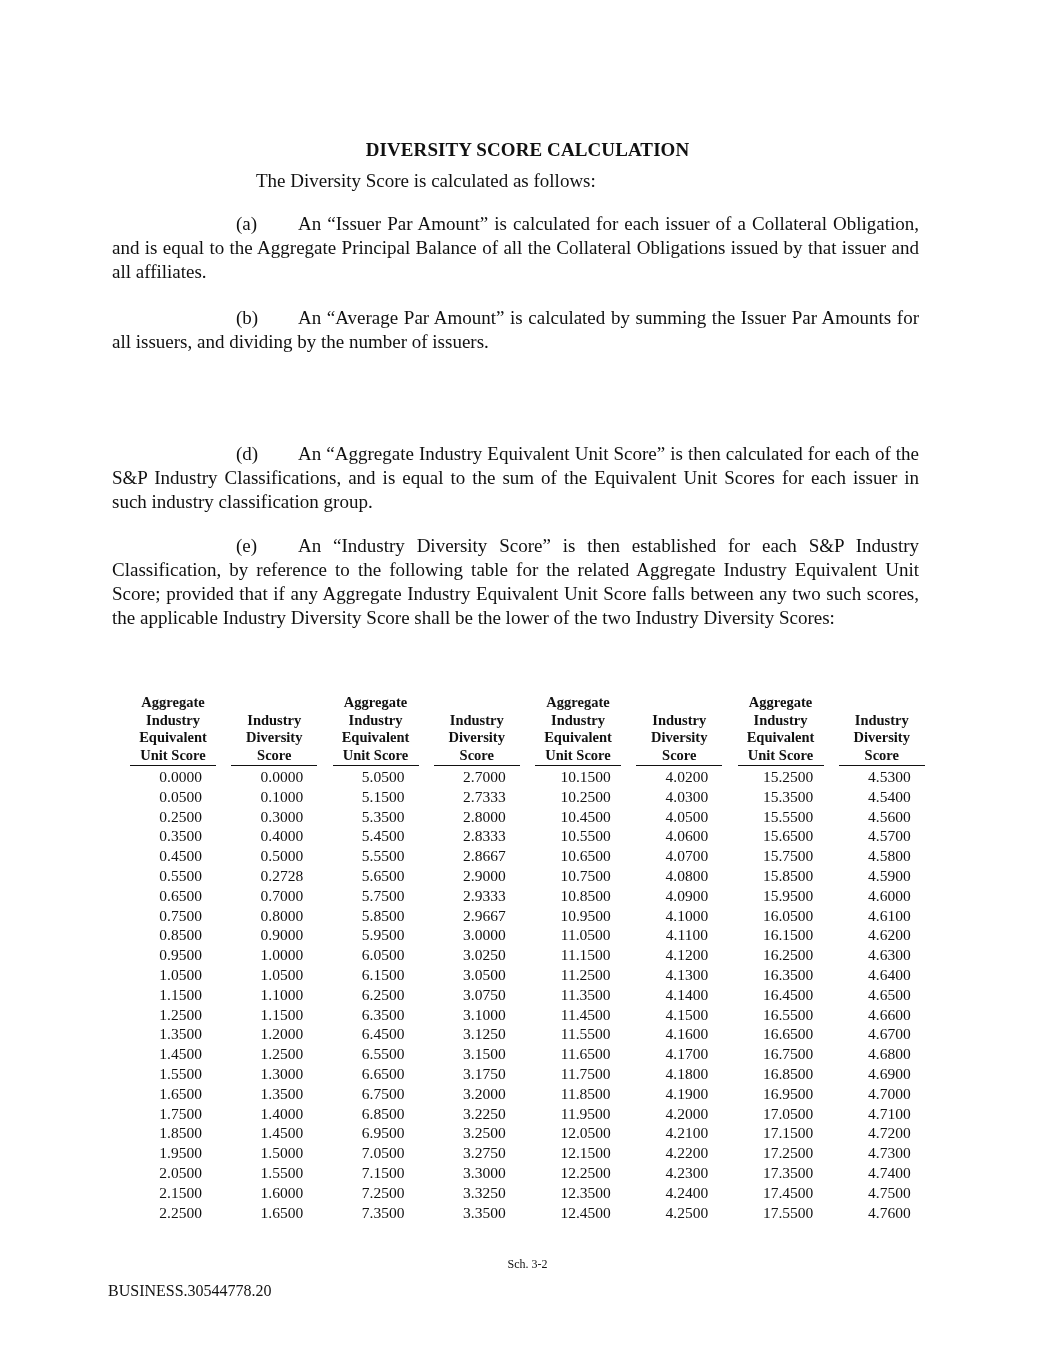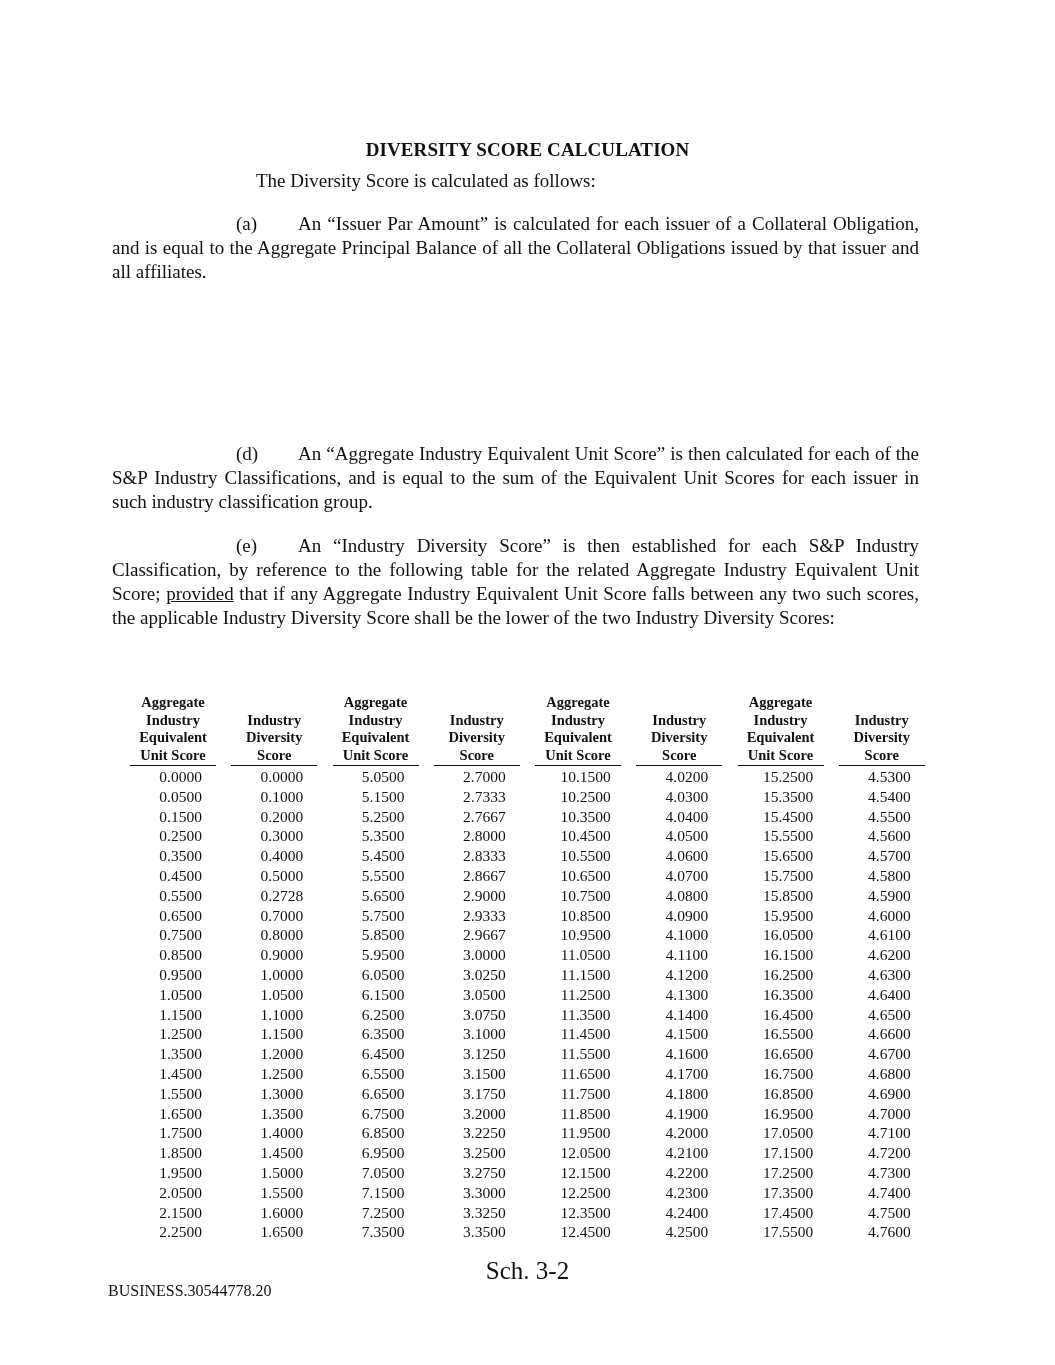--- a/index.html
+++ b/index.html
@@ -6,48 +6,49 @@
   body { width: 1055px; height: 1365px; position: relative; overflow: hidden;
          font-family: "Liberation Serif", serif; color: #111111; }
   .page { position: absolute; left: 0; top: 0; width: 1055px; height: 1365px; }
   .title { position: absolute; top: 124px; left: 0; width: 1055px; text-align: center;
            font-weight: bold; font-size: 19px; letter-spacing: 0.1px; margin-top: 15px; }
   .intro { position: absolute; top: 170px; left: 248px; font-size: 19px; margin-left: 8px; }
   .para { position: absolute; left: 112px; width: 807px; font-size: 19px; line-height: 24px;
           text-align: justify; text-align-last: left; }
   .para .lead { display: inline-block; padding-left: 124px; }
   .para .lbl { display: inline-block; width: 62px; }
-  .u { text-decoration: underline; }
+  .u { }
   #p-a { top: 212px; }
   #p-b { top: 306px; }
   #p-c { top: 374px; }
   #p-d { top: 442px; }
   #p-e { top: 534px; }
 
   table.scores { position: absolute; top: 674px; left: 130px; border-collapse: separate;
                  border-spacing: 0; font-size: 15.5px; }
   table.scores th { font-weight: bold; font-size: 14.5px; line-height: 17.5px; text-align: center;
                     vertical-align: bottom; padding: 0 0 1px 0; }
   table.scores th .hd { display: block; border-bottom: 1px solid #111; padding-bottom: 1px; }
   table.scores td { text-align: center; height: 19.8px; line-height: 19.8px; padding: 0; }
   table.scores col.c { width: 101.25px; }
   .cellwrap { display: inline-block; width: 86px; margin-top: 20px; }
 
-  .pageno { position: absolute; top: 1257px; left: 0; width: 1055px; text-align: center; font-size: 25px; }
+  .pageno { position: absolute; top: 1257px; left: 0; width: 1055px; text-align: center; font-size: 12px; }
   .docid { position: absolute; top: 1282px; left: 108px; font-size: 16px; }
 </style>
 </head>
 <body>
 
 <div class="page">
   <div class="title">DIVERSITY SCORE CALCULATION</div>
   <div class="intro">The Diversity Score is calculated as follows:</div>
 
   <div class="para" id="p-a"><span class="lead"></span><span class="lbl">(a)</span><span>An “Issuer Par Amount” is calculated for each issuer of a Collateral Obligation, and is equal to the Aggregate Principal Balance of all the Collateral Obligations issued by that issuer and all affiliates.</span></div>
 
+  <div class="para" id="p-b"><span class="lead"></span><span class="lbl">(b)</span><span>An “Average Par Amount” is calculated by summing the Issuer Par Amounts for all issuers, and dividing by the number of issuers.</span></div>
 
 
   <div class="para" id="p-d"><span class="lead"></span><span class="lbl">(d)</span><span>An “Aggregate Industry Equivalent Unit Score” is then calculated for each of the S&amp;P Industry Classifications, and is equal to the sum of the Equivalent Unit Scores for each issuer in such industry classification group.</span></div>
 
   <div class="para" id="p-e"><span class="lead"></span><span class="lbl">(e)</span><span>An “Industry Diversity Score” is then established for each S&amp;P Industry Classification, by reference to the following table for the related Aggregate Industry Equivalent Unit Score; </span><span class="u">provided</span><span> that if any Aggregate Industry Equivalent Unit Score falls between any two such scores, the applicable Industry Diversity Score shall be the lower of the two Industry Diversity Scores:</span></div>
 
   <table class="scores" id="scores-table">
     <colgroup>
       <col class="c">
         <col class="c">
@@ -141,30 +142,20 @@
           <td>0.0500</td>
           <td>0.1000</td>
           <td>5.1500</td>
           <td>2.7333</td>
           <td>10.2500</td>
           <td>4.0300</td>
           <td>15.3500</td>
           <td>4.5400</td>
         </tr>
         <tr>
-          <td>0.1500</td>
-          <td>0.2000</td>
-          <td>5.2500</td>
-          <td>2.7667</td>
-          <td>10.3500</td>
-          <td>4.0400</td>
-          <td>15.4500</td>
-          <td>4.5500</td>
-        </tr>
-        <tr>
           <td>0.2500</td>
           <td>0.3000</td>
           <td>5.3500</td>
           <td>2.8000</td>
           <td>10.4500</td>
           <td>4.0500</td>
           <td>15.5500</td>
           <td>4.5600</td>
         </tr>
         <tr>

